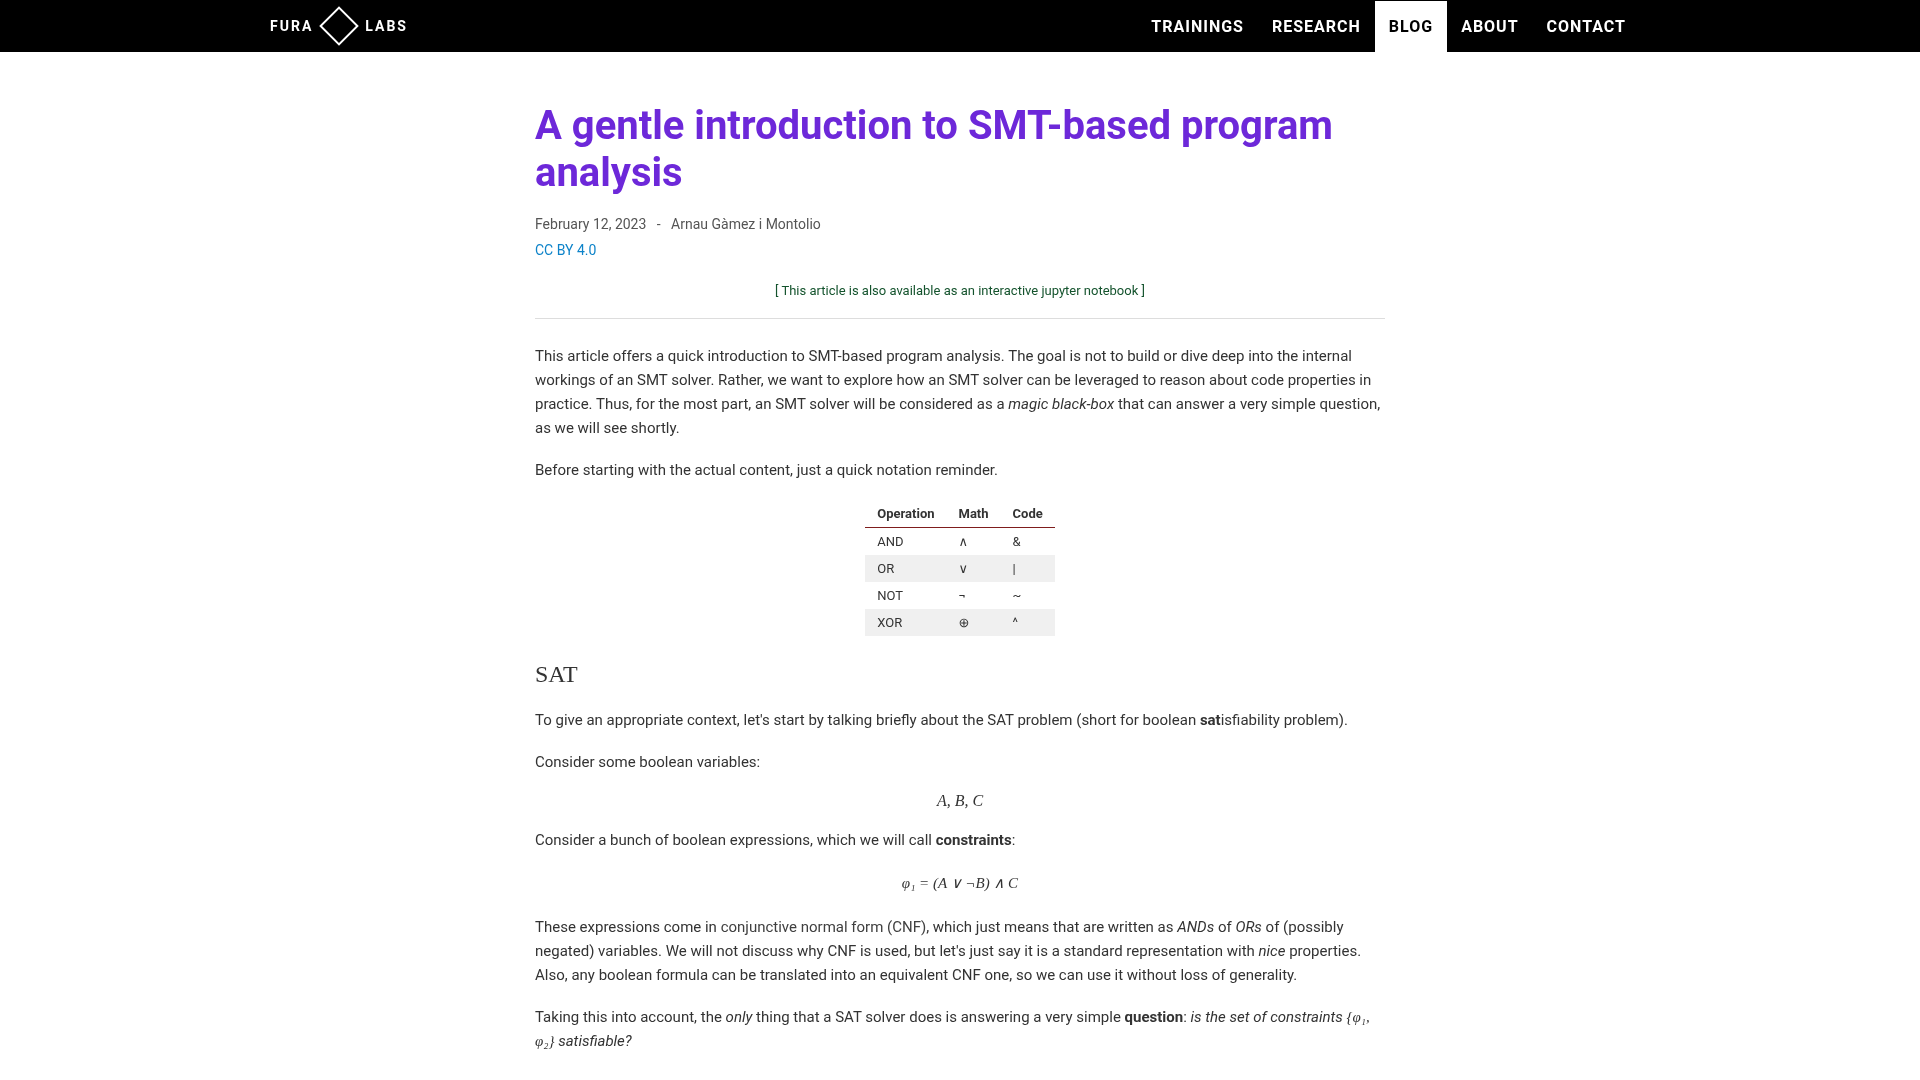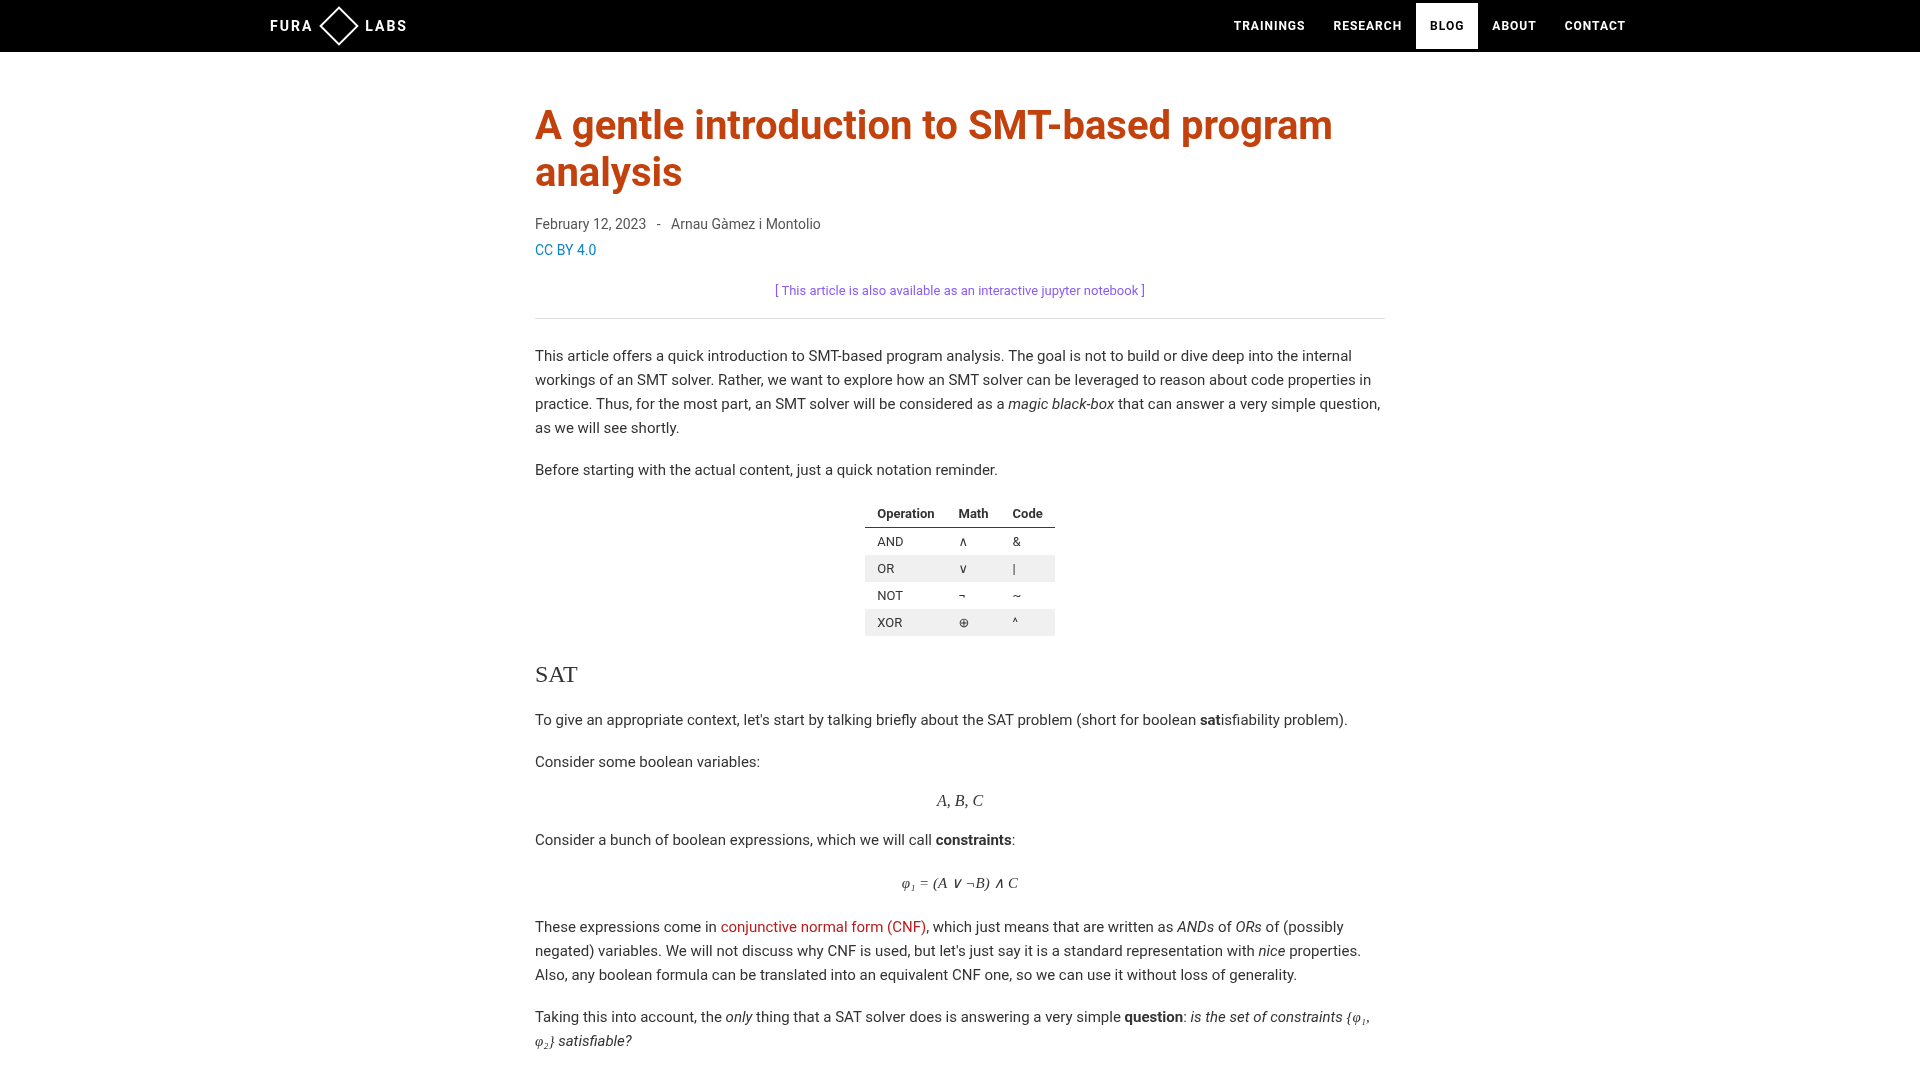--- a/index.html
+++ b/index.html
@@ -37,55 +37,55 @@
       border: 2px solid #ffffff;
       transform: rotate(45deg);
       margin: 0 4px;
     }
     .nav {
       display: flex;
       gap: 0;
     }
     .nav-item {
       color: #ffffff;
-      font-size: 12px;
+      font-size: 16px;
       font-weight: bold;
       letter-spacing: 1px;
       padding: 16px 14px;
       cursor: pointer;
     }
     .nav-item.active {
       background: #ffffff;
       color: #000000;
     }
     .content {
       max-width: 850px;
       margin: 0 auto;
       padding: 50px 0;
     }
     .title {
       font-size: 40px;
       font-weight: bold;
       margin-bottom: 20px;
-      color: #c2410c;
+      color: #6d28d9;
     }
     .meta {
       font-size: 14px;
       color: #555;
       margin-bottom: 10px;
     }
     .license {
       color: #0d83c9;
       font-size: 14px;
       margin-bottom: 25px;
       display: block;
     }
     .notebook-link {
       text-align: center;
-      color: #8b5cf6;
+      color: #14532d;
       font-size: 13px;
       margin-bottom: 20px;
     }
     hr {
       border: none;
       border-top: 1px solid #ddd;
       margin-bottom: 25px;
     }
     p {
       font-size: 15px;
@@ -93,21 +93,21 @@
       margin-bottom: 18px;
       color: #333;
     }
     .italic {
       font-style: italic;
     }
     .bold {
       font-weight: bold;
     }
     .link {
-      color: #b91c1c;
+      color: #404040;
     }
     table {
       margin: 0 auto 20px;
       border-collapse: collapse;
       font-size: 13px;
     }
     th {
       padding: 6px 12px;
       font-weight: bold;
       text-align: left;

